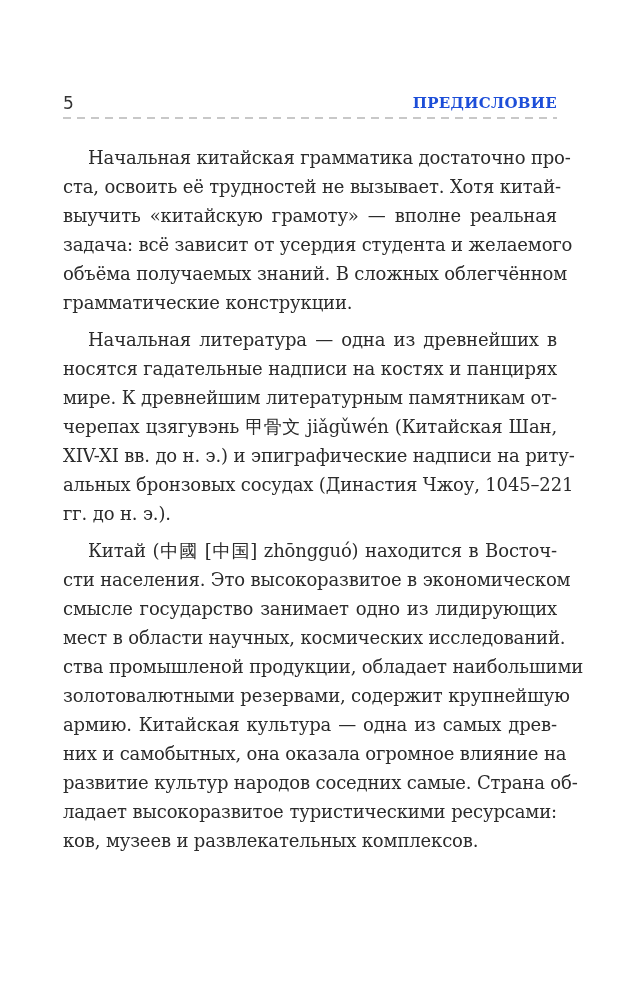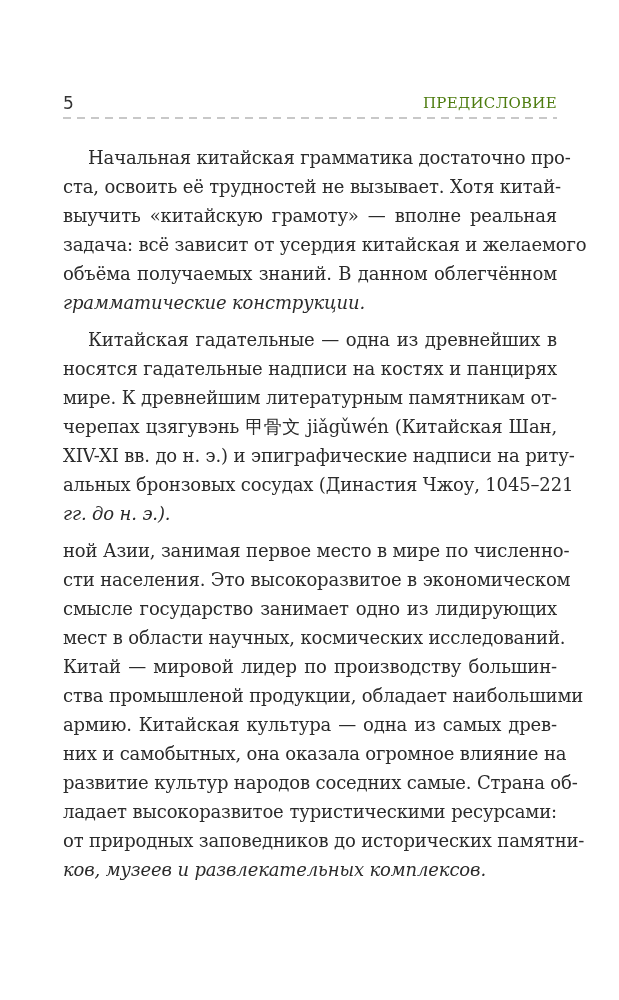--- a/index.html
+++ b/index.html
@@ -29,25 +29,25 @@
       font-family: "DejaVu Sans", "Liberation Sans", sans-serif;
       font-size: 17px;
       line-height: 20px;
       color: #333;
     }
     .running-title {
       position: absolute;
       right: 0;
       top: 0;
       font-family: "DejaVu Serif", "Liberation Serif", serif;
-      font-weight: normal;
+      font-weight: bold;
       font-size: 15px;
       line-height: 20px;
       letter-spacing: 0.3px;
-      color: #4d7c0f;
+      color: #1d4ed8;
     }
     .header-rule {
       position: absolute;
       left: 63px;
       top: 117px;
       width: 494px;
       height: 2px;
       background-image: linear-gradient(to right, #c8c8c8 0, #c8c8c8 8px, transparent 8px, transparent 14px);
       background-size: 14px 2px;
       background-repeat: repeat-x;
@@ -72,60 +72,58 @@
       display: block;
       text-align: justify;
       text-align-last: justify;
       white-space: nowrap;
     }
     .paragraph .line.first {
       padding-left: 25px;
     }
     .paragraph .line.last {
       text-align-last: left;
-      font-style: italic;
     }
     .paragraph .line {
       text-indent: 0;
     }
   </style>
 </head>
 <body>
 
 <div class="page-header">
   <span class="page-number">5</span>
   <span class="running-title">ПРЕДИСЛОВИЕ</span>
 </div>
 <div class="header-rule"></div>
 
 <div class="body-text">
   <div class="paragraph">
     <span class="line first">Начальная китайская грамматика достаточно про-</span>
     <span class="line">ста, освоить её трудностей не вызывает. Хотя китай-</span>
     <span class="line">выучить «китайскую грамоту» — вполне реальная</span>
-    <span class="line">задача: всё зависит от усердия китайская и желаемого</span>
-    <span class="line">объёма получаемых знаний. В данном облегчённом</span>
+    <span class="line">задача: всё зависит от усердия студента и желаемого</span>
+    <span class="line">объёма получаемых знаний. В сложных облегчённом</span>
     <span class="line last">грамматические конструкции.</span>
   </div>
   <div class="paragraph">
-    <span class="line first">Китайская гадательные — одна из древнейших в</span>
+    <span class="line first">Начальная литература — одна из древнейших в</span>
     <span class="line">носятся гадательные надписи на костях и панцирях</span>
     <span class="line">мире. К древнейшим литературным памятникам от-</span>
     <span class="line">черепах цзягувэнь 甲骨文 jiǎgǔwén (Китайская Шан,</span>
     <span class="line">XIV-XI вв. до н. э.) и эпиграфические надписи на риту-</span>
     <span class="line">альных бронзовых сосудах (Династия Чжоу, 1045–221</span>
     <span class="line last">гг. до н. э.).</span>
   </div>
   <div class="paragraph">
-    <span class="line">ной Азии, занимая первое место в мире по численно-</span>
+    <span class="line first">Китай (中國 [中国] zhōngguó) находится в Восточ-</span>
     <span class="line">сти населения. Это высокоразвитое в экономическом</span>
     <span class="line">смысле государство занимает одно из лидирующих</span>
     <span class="line">мест в области научных, космических исследований.</span>
-    <span class="line">Китай — мировой лидер по производству большин-</span>
     <span class="line">ства промышленой продукции, обладает наибольшими</span>
+    <span class="line">золотовалютными резервами, содержит крупнейшую</span>
     <span class="line">армию. Китайская культура — одна из самых древ-</span>
     <span class="line">них и самобытных, она оказала огромное влияние на</span>
     <span class="line">развитие культур народов соседних самые. Страна об-</span>
     <span class="line">ладает высокоразвитое туристическими ресурсами:</span>
-    <span class="line">от природных заповедников до исторических памятни-</span>
     <span class="line last">ков, музеев и развлекательных комплексов.</span>
   </div>
 </div>
 
 </body></html>

